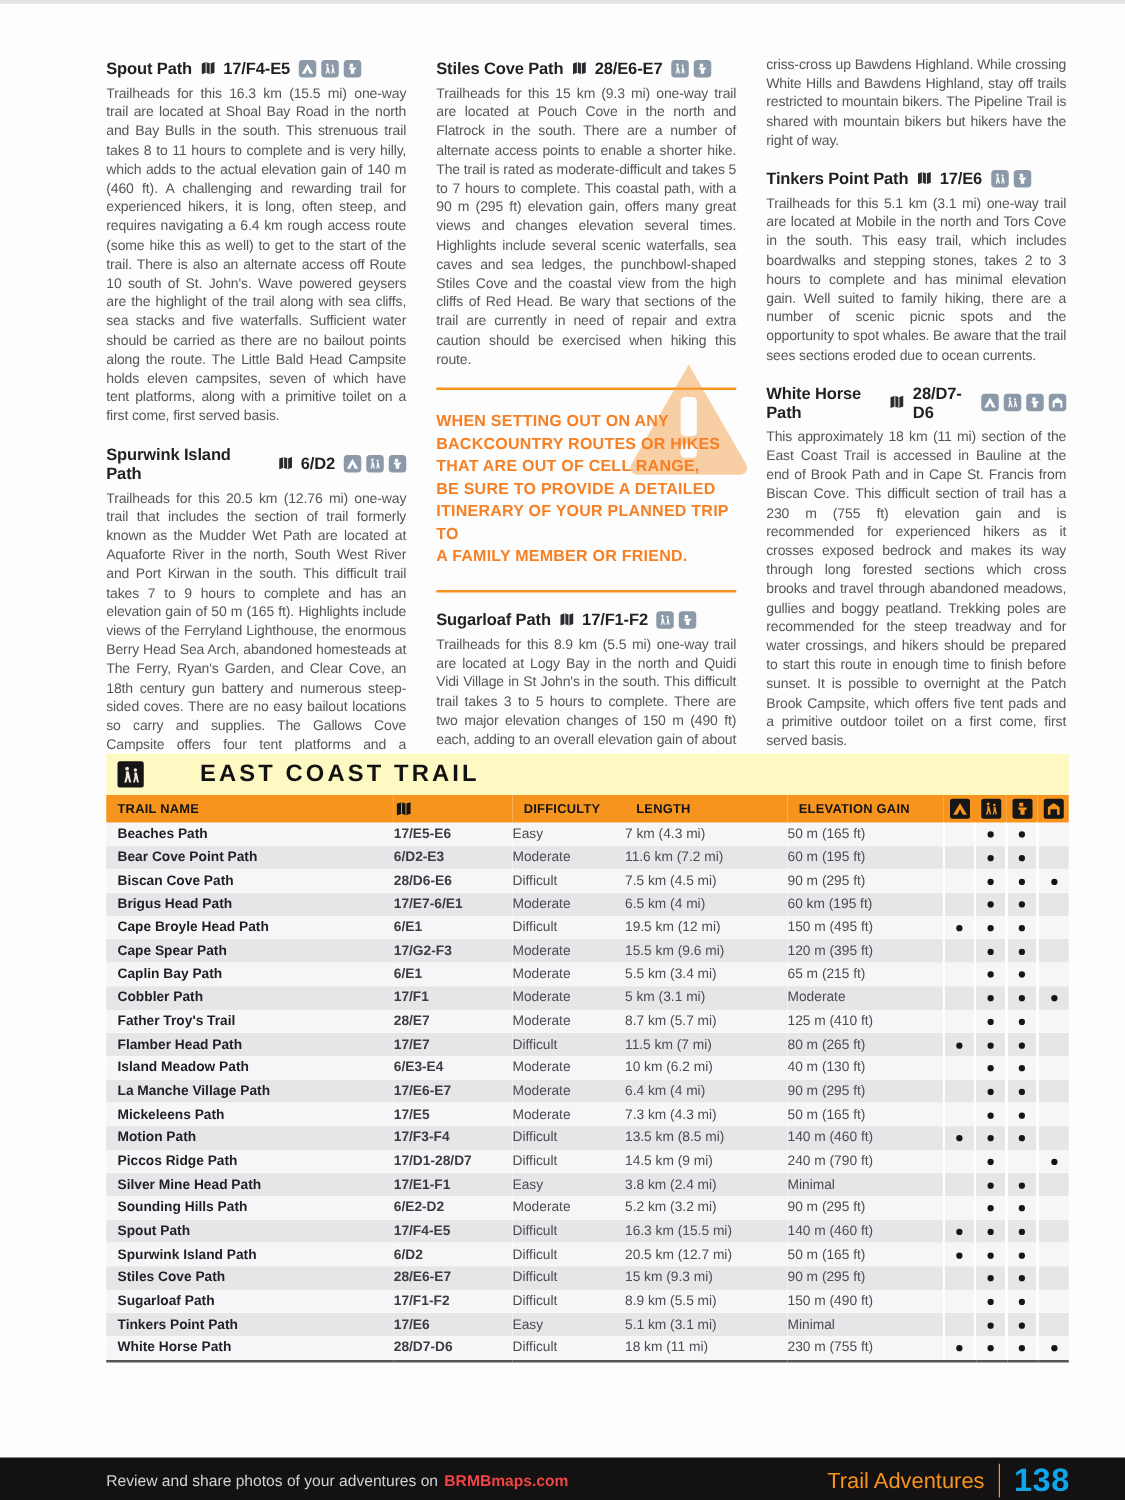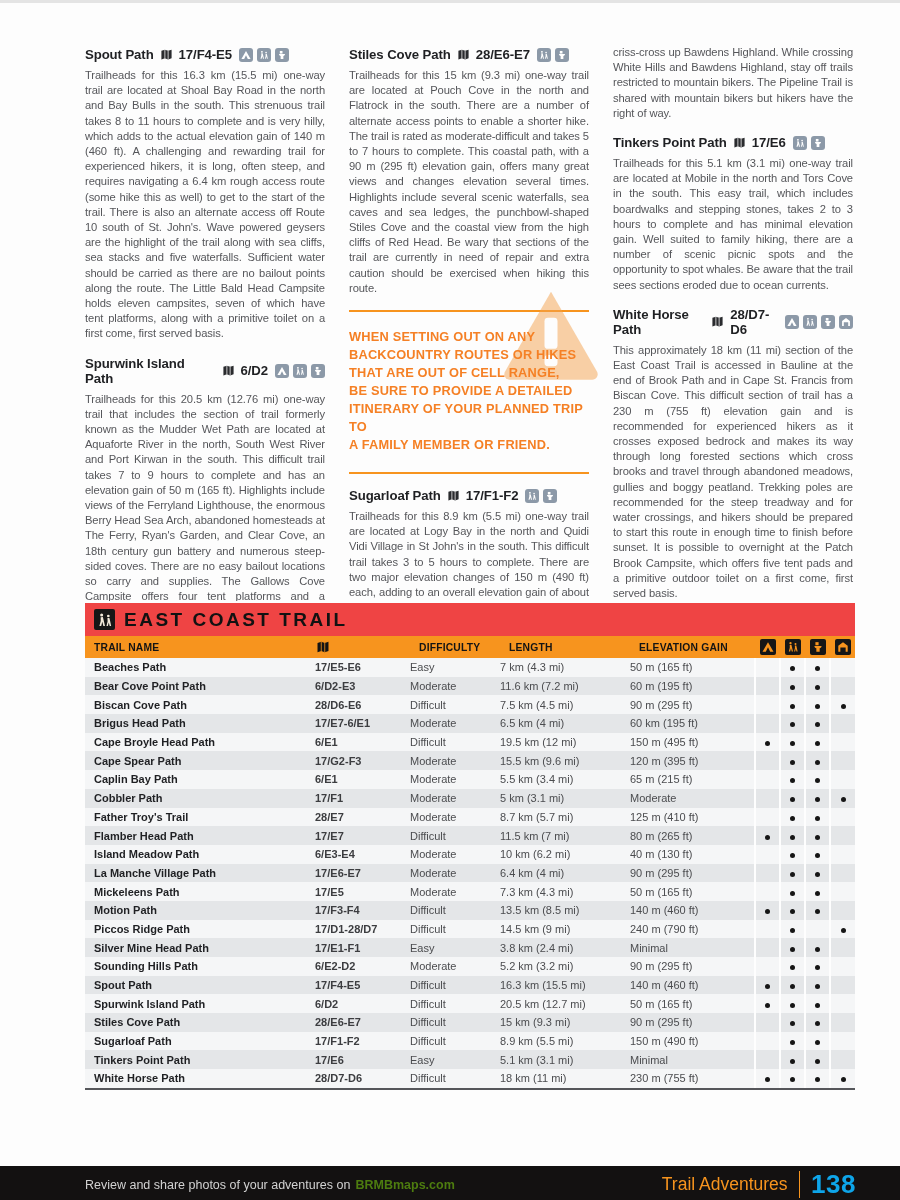--- a/index.html
+++ b/index.html
@@ -12,21 +12,21 @@
   .col .sec-head:first-child{margin-top:2px;}
   .map-icon{display:inline-flex;color:#2a2b2e;margin:0 1px;}
   .map-icon svg{width:15px;height:13px;}
   .map-ref{font-weight:bold;color:#1f2023;margin-right:3px;}
   .sq{width:14px;height:14px;border-radius:3px;background:#8c99a8;color:#fff;display:inline-flex;align-items:center;justify-content:center;flex:0 0 auto;}
   .sq svg{width:10px;height:10px;}
   .warning{position:relative;border-top:2.5px solid #F7941E;border-bottom:2.5px solid #F7941E;padding:16px 0 18px;margin:14px 0 6px;}
   .warn-text{font-weight:bold;color:#F58025;font-size:12.8px;line-height:18px;letter-spacing:0.2px;white-space:pre-line;position:relative;z-index:1;margin:0;}
   .warn-tri{position:absolute;right:-14px;top:-26px;width:104px;height:98px;z-index:0;}
   .trail-table{margin-top:2px;}
-  .title-bar{background:#ef4444;height:33px;display:flex;align-items:center;padding-left:9px;}
+  .title-bar{background:#fef9c3;height:33px;display:flex;align-items:center;padding-left:9px;gap:36px;}
   .title-bar .blk{width:21px;height:21px;background:#161616;border-radius:2px;color:#f2e9da;display:flex;align-items:center;justify-content:center;margin-right:9px;}
   .title-bar .blk svg{width:16px;height:16px;}
   .title-bar h2{font-size:19px;letter-spacing:2.5px;color:#121212;margin:0;font-weight:bold;}
   table{width:770px;border-collapse:collapse;table-layout:fixed;}
   thead tr{background:#F7941E;height:22px;}
   th{font-size:10.3px;color:#141414;text-align:left;padding:0;font-weight:bold;letter-spacing:0.2px;}
   th.pad{padding-left:9px;}
   th .th-mapicon{display:inline-flex;color:#141414;vertical-align:middle;}
   th .th-mapicon svg{width:16px;height:14px;}
   th.icon-col{text-align:center;}
@@ -35,21 +35,21 @@
   tbody tr:nth-child(odd){background:#f5f6f7;}
   tbody tr:nth-child(even){background:#e4e6e8;}
   td{font-size:11px;height:18.7px;padding:0;vertical-align:middle;color:#4b4c4f;overflow:hidden;white-space:nowrap;}
   td.name{font-weight:bold;color:#1f2023;padding-left:9px;}
   td.map{font-weight:bold;color:#3c3d40;}
   td.feat{text-align:center;border-left:2px solid rgba(255,255,255,0.55);}
   .dot{display:inline-block;width:5px;height:5px;background:#161616;border-radius:50%;}
   tbody tr:last-child td{border-bottom:2px solid #55565a;}
   .footer{position:absolute;left:0;top:1163px;width:900px;height:37px;background:#131111;display:flex;align-items:center;}
   .footer-left{margin-left:85px;font-size:12.5px;color:#d2d2d2;display:flex;gap:5px;}
-  .site{color:#4d7c0f;font-weight:bold;}
+  .site{color:#ef4444;font-weight:bold;}
   .footer-right{margin-left:auto;margin-right:44px;display:flex;align-items:center;gap:11px;}
   .fr-label{color:#F7941E;font-size:17.5px;}
   .fr-div{width:1.5px;height:27px;background:#F7941E;}
   .fr-num{font-size:26px;font-weight:bold;color:#0ea5e9;letter-spacing:0.5px;}
 </style>
 </head>
 <body>
 
 <div class="page-inner">
   <div class="cols">

